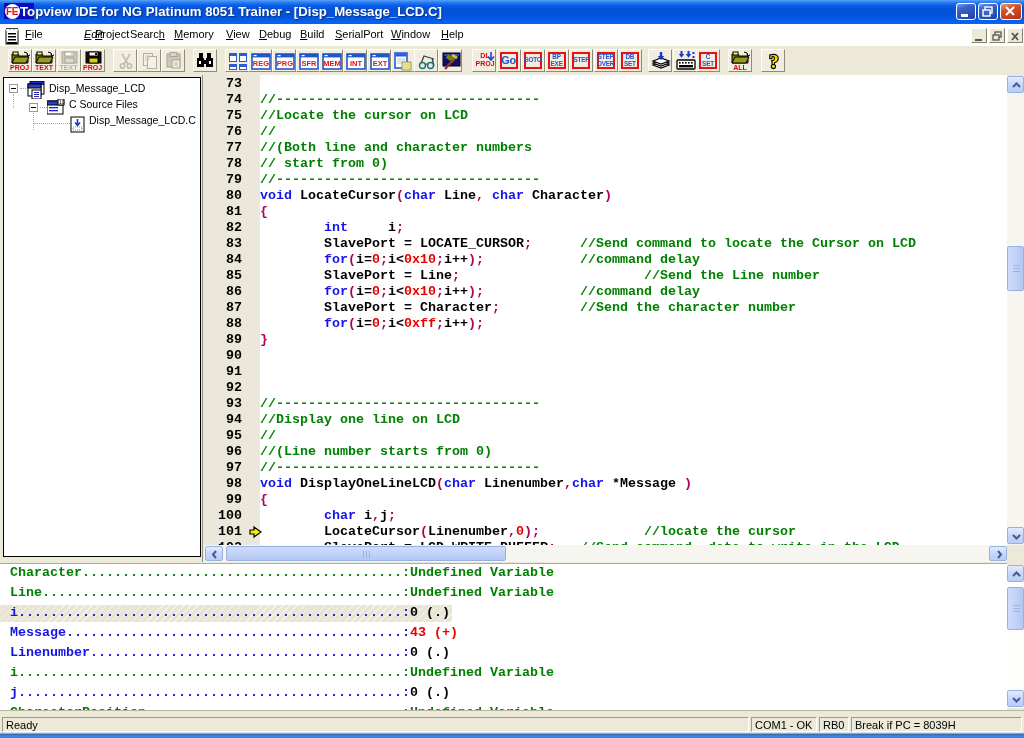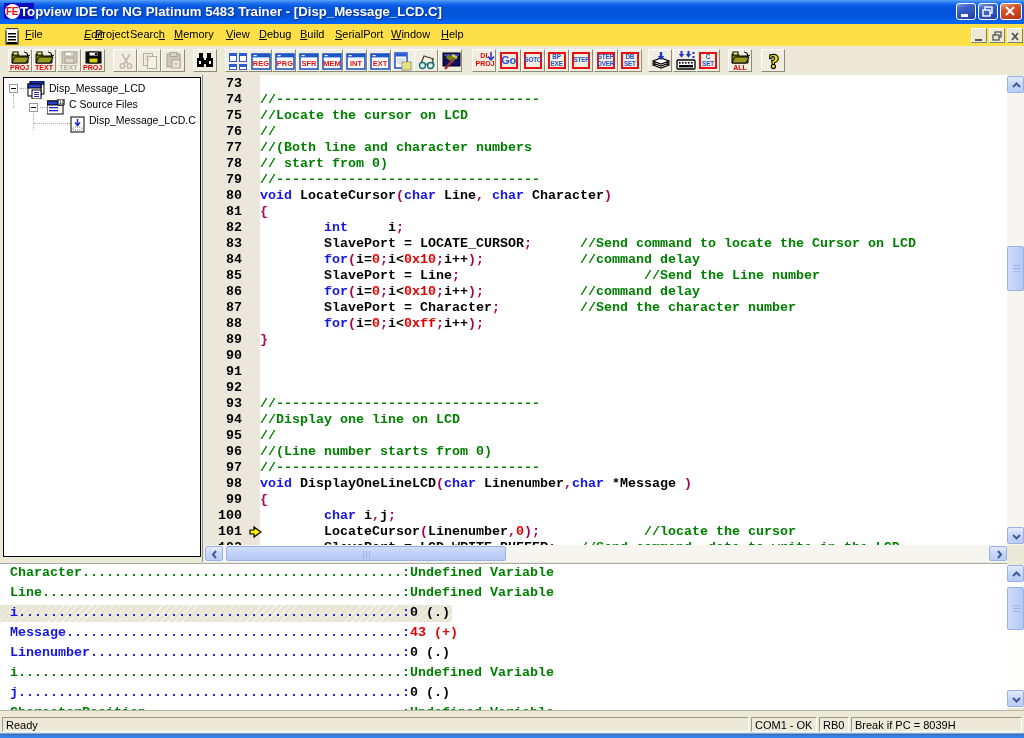--- a/index.html
+++ b/index.html
@@ -11,21 +11,21 @@
   #title .txt{position:absolute;left:20px;top:4px;color:#fff;font-size:13.2px;font-weight:bold;
     text-shadow:1px 1px 1px #10317e; white-space:nowrap;}
   #appicon{position:absolute;left:4px;top:3px;width:30px;height:16px;background:#0a0ac0;}
   #appicon .circ{position:absolute;left:0.5px;top:0.5px;width:15px;height:15px;border-radius:50%;background:#fff;}
   #appicon .fe{position:absolute;left:0;top:3px;width:16px;text-align:center;color:#e81010;font-size:10px;font-weight:bold;letter-spacing:-0.5px;}
   .winbtn{position:absolute;top:3px;width:20px;height:17px;border-radius:3px;border:1px solid #fff;box-sizing:border-box;}
   .winbtn.blue{background:linear-gradient(160deg,#7d9be4 0%,#3c62c8 30%,#2a50b8 70%,#1f419f 100%);}
   .winbtn.red{background:linear-gradient(160deg,#e89b7c 0%,#d4532a 35%,#c33f1c 75%,#a83312 100%);}
   .winbtn svg{position:absolute;left:0;top:0;}
   
-  #menubar{left:0;top:24px;width:1024px;height:22px;background:#fde047;border-bottom:1px solid #d8d4c4;}
+  #menubar{left:0;top:24px;width:1024px;height:22px;background:#ffffff;border-bottom:1px solid #d8d4c4;}
   #menubar .item{position:absolute;top:4px;font-size:11px;color:#000;white-space:nowrap;}
   #menubar u{text-decoration:underline;}
   #mdoc{position:absolute;left:5px;top:4px;}
   .mdibtn{position:absolute;top:4px;width:16px;height:15px;background:#ece9d8;
      border:1px solid;border-color:#fff #848270 #848270 #fff;color:#444;box-sizing:border-box;}
   
   #toolbar{left:0;top:46px;width:1024px;height:30px;background:#ece9d8;}
   .tb{position:absolute;top:3px;width:24px;height:23px;background:#f1eee1;box-sizing:border-box;
       border:1px solid;border-color:#fffef8 #8e8b78 #8e8b78 #fffef8;}
   .tb .lbl{position:absolute;left:0;bottom:0px;width:100%;text-align:center;
@@ -77,21 +77,21 @@
   #bluestrip{left:0;top:732px;width:1024px;height:6px;
      background:linear-gradient(180deg,#fdfefe 0px,#8cabd2 1.5px,#3a6bae 2.5px,#3787f2 4px,#3180e8 6px);}
 </style></head>
 <body>
 
   <div class="abs" id="title">
     <div id="appicon">
       <div class="circ"></div>
       <div class="fe">FE</div>
     </div>
-    <div class="txt">Topview IDE for NG Platinum 5483 Trainer - [Disp_Message_LCD.C]</div>
+    <div class="txt">Topview IDE for NG Platinum 8051 Trainer - [Disp_Message_LCD.C]</div>
     <div class="winbtn blue" style="left:956px;">
       <svg width="18" height="15">
         <rect x="4" y="10" width="7" height="3" fill="#fff"></rect>
       </svg>
     </div>
     <div class="winbtn blue" style="left:978px;">
       <svg width="18" height="15">
         <rect x="6" y="3" width="7" height="6" fill="none" stroke="#fff" stroke-width="1.4"></rect>
         <rect x="4" y="6" width="7" height="6" fill="#3c62c8" stroke="#fff" stroke-width="1.4"></rect>
       </svg>

